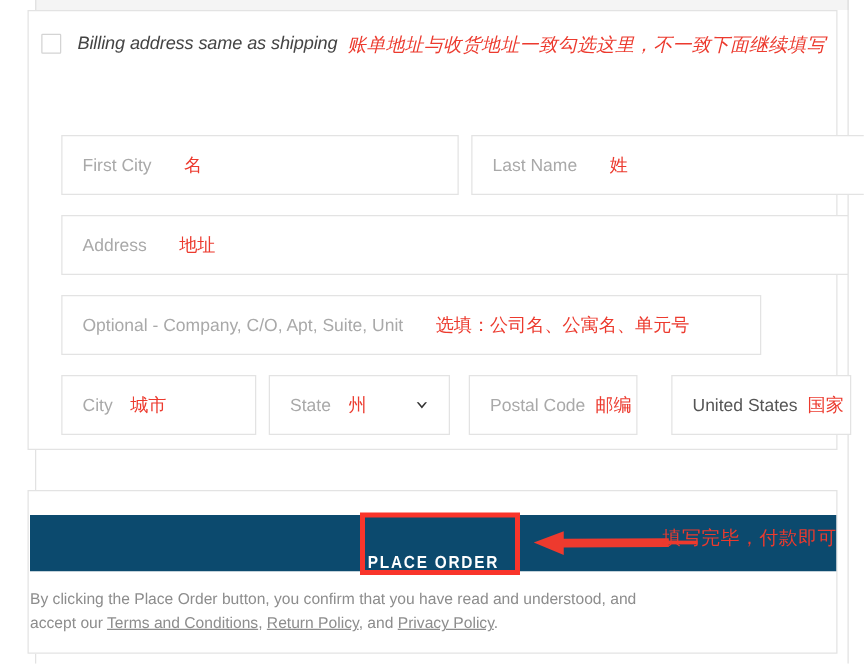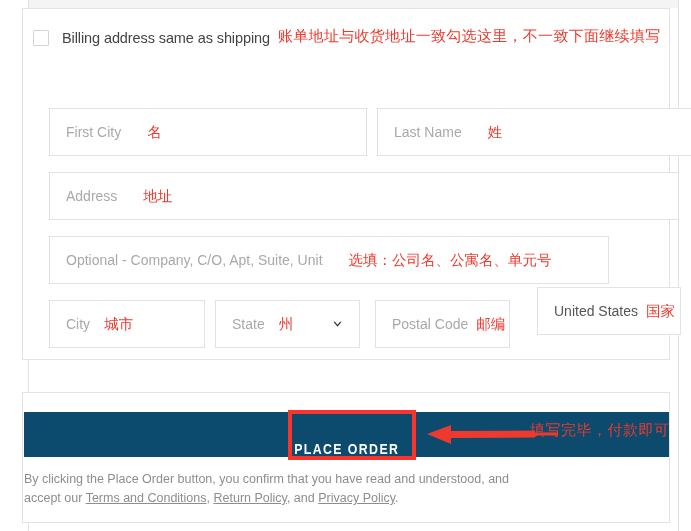--- a/index.html
+++ b/index.html
@@ -73,22 +73,23 @@
     width: 648px;
     height: 131px;
   }
 
   
   .checkbox-row {
     position: absolute;
     left: 10px;
     top: 18px;
     display: flex;
-    align-items: flex-end;
+    align-items: flex-start;
     white-space: nowrap;
+    font-style: italic;
   }
   .checkbox-box {
     width: 16px;
     height: 16px;
     border: 1px solid #d4d4d4;
     background: #ffffff;
     box-sizing: border-box;
     border-radius: 1px;
     flex: none;
   }
@@ -147,21 +148,21 @@
   }
 
   
   #f-first   { left: 26px;  top: 99px;  width: 318px; }
   #f-last    { left: 354px; top: 99px;  width: 328px; }
   #f-address { left: 26px;  top: 163px; width: 630px; }
   #f-optional{ left: 26px;  top: 227px; width: 560px; }
   #f-city    { left: 26px;  top: 291px; width: 156px; }
   #f-state   { left: 192px; top: 291px; width: 145px; }
   #f-postal  { left: 352px; top: 291px; width: 135px; }
-  #f-country { left: 514px; top: 278px; width: 144px; }
+  #f-country { left: 514px; top: 291px; width: 144px; }
 
   
   .place-order-btn {
     position: absolute;
     left: 24px;
     top: 412px;
     width: 645px;
     height: 45px;
     background: #0c4a6e;
     display: flex;

